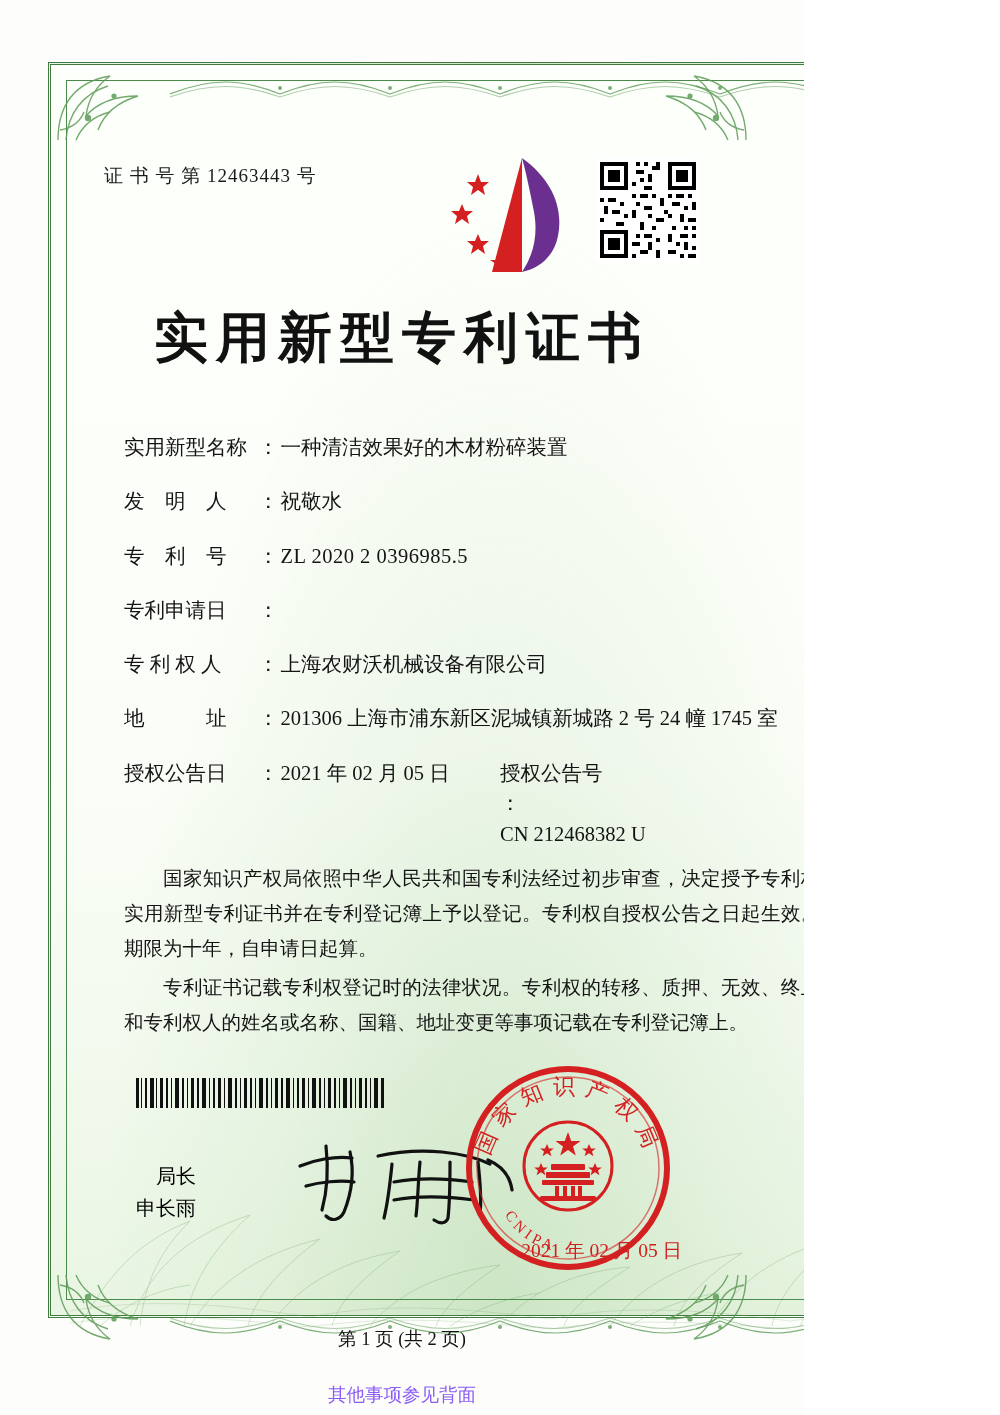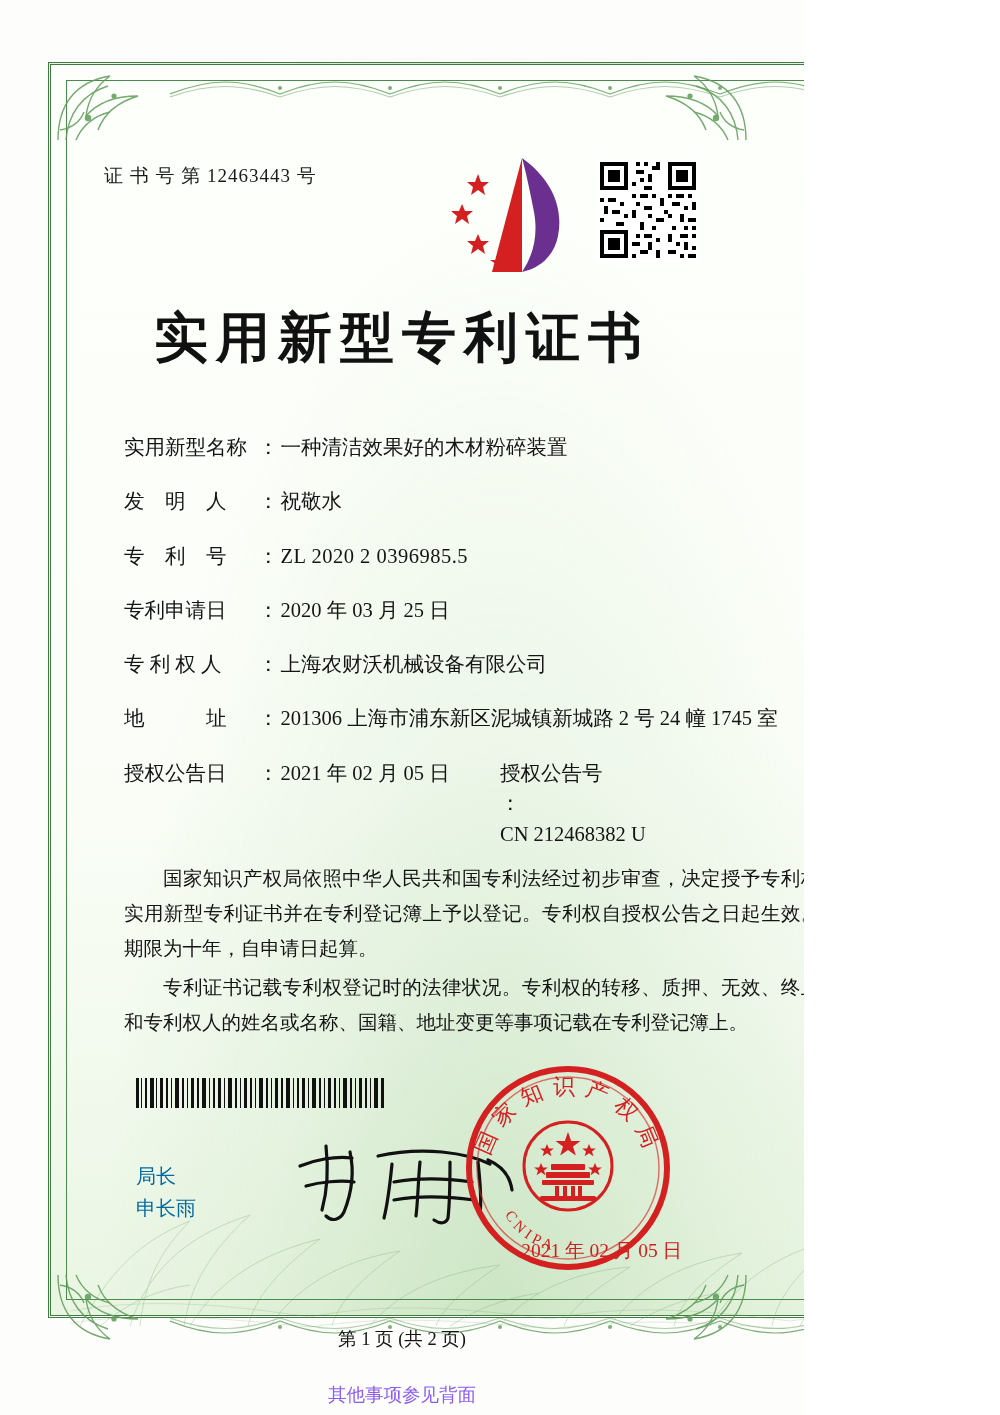--- a/index.html
+++ b/index.html
@@ -171,21 +171,22 @@
   }
   .barcode svg { width: 100%; height: 100%; display:block; }
 
   
   .sig-label {
     position: absolute;
     left: 136px;
     top: 1160px;
     font-size: 20px;
     line-height: 32px;
-    color: #0369a1;
+    color: #000000;
+    text-align: right;
   }
   .signature {
     position: absolute;
     left: 292px;
     top: 1136px;
     width: 230px;
     height: 90px;
     color: #111;
   }
   .signature svg { width:100%; height:100%; display:block; }
@@ -427,21 +428,20 @@
       <span class="f-value">祝敬水</span>
     </div>
     <div class="field-row">
       <span class="f-label">专　利　号</span>
       <span class="f-colon">：</span>
       <span class="f-value mono-sp">ZL 2020 2 0396985.5</span>
     </div>
     <div class="field-row">
       <span class="f-label">专利申请日</span>
       <span class="f-colon">：</span>
-      <span class="f-value">2020 年 03 月 25 日</span>
     </div>
     <div class="field-row">
       <span class="f-label">专 利 权 人</span>
       <span class="f-colon">：</span>
       <span class="f-value">上海农财沃机械设备有限公司</span>
     </div>
     <div class="field-row">
       <span class="f-label">地　　　址</span>
       <span class="f-colon">：</span>
       <span class="f-value">201306 上海市浦东新区泥城镇新城路 2 号 24 幢 1745 室</span>

